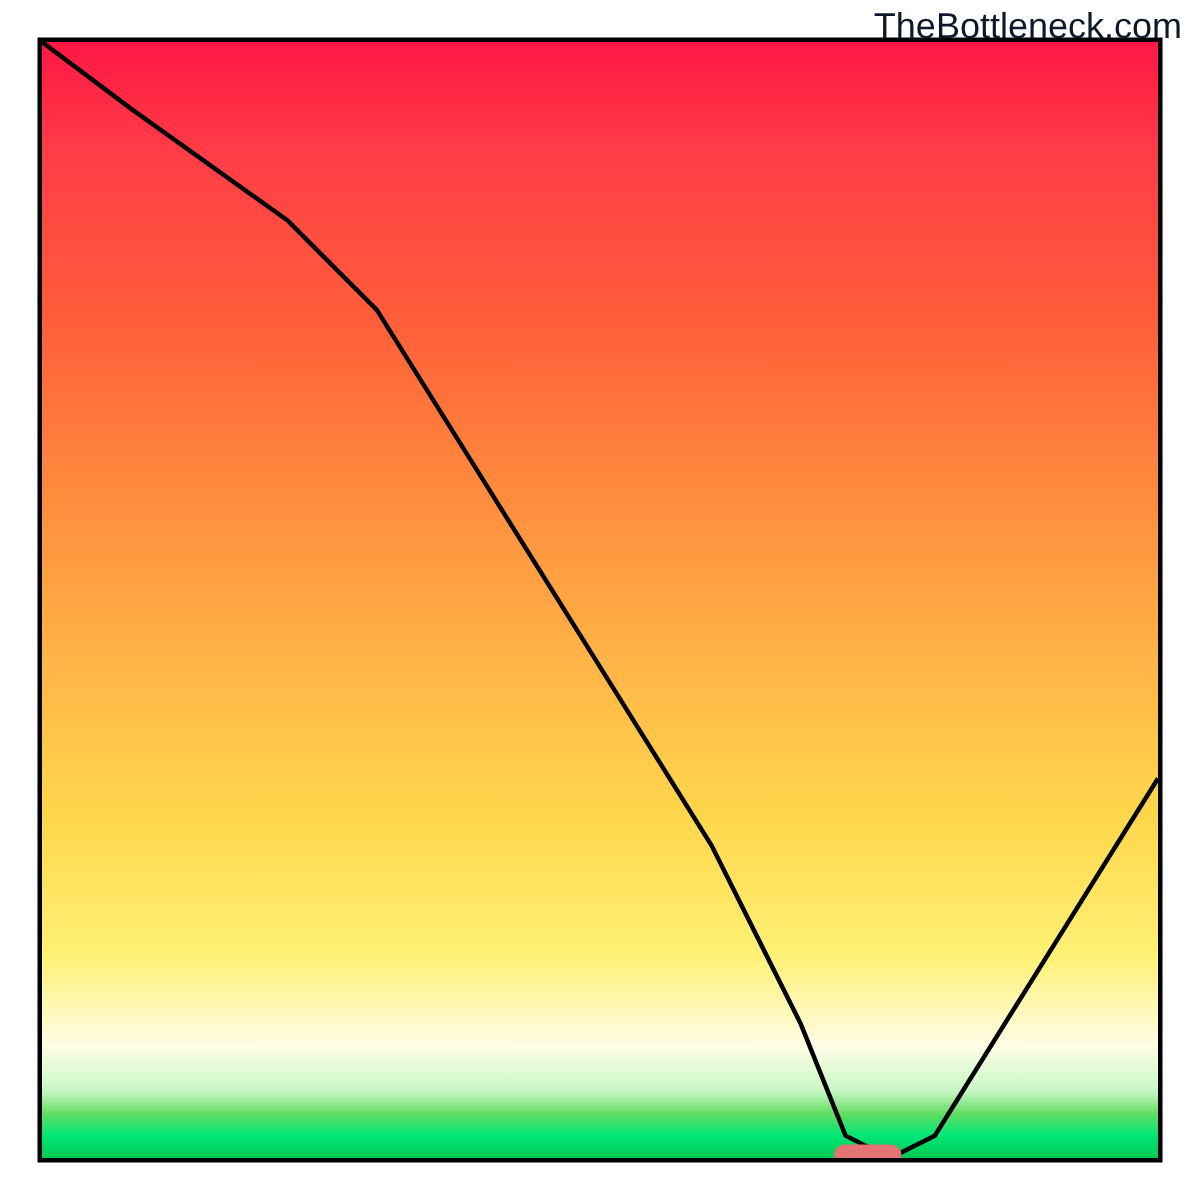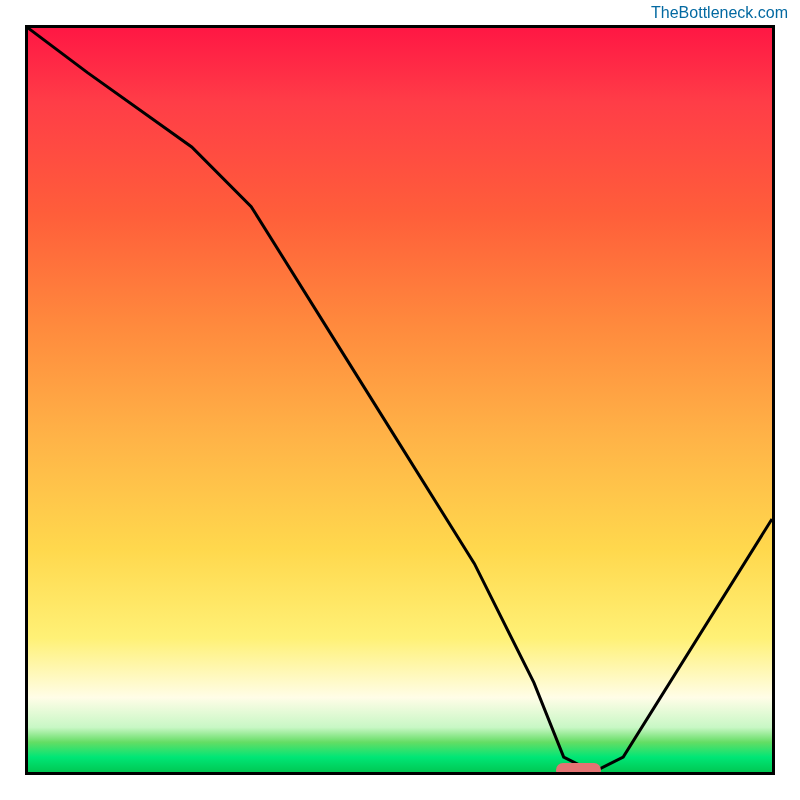--- a/index.html
+++ b/index.html
@@ -13,22 +13,22 @@
   }
   .container {
     position: relative;
     width: 800px;
     height: 800px;
   }
   .watermark {
     position: absolute;
     top: 4px;
     right: 12px;
-    color: #0369a1;
-    font-size: 16px;
+    color: #0f172a;
+    font-size: 24px;
     font-weight: 500;
     z-index: 10;
   }
   .plot-area {
     position: absolute;
     left: 25px;
     top: 25px;
     width: 750px;
     height: 750px;
     border: 3px solid #000;

